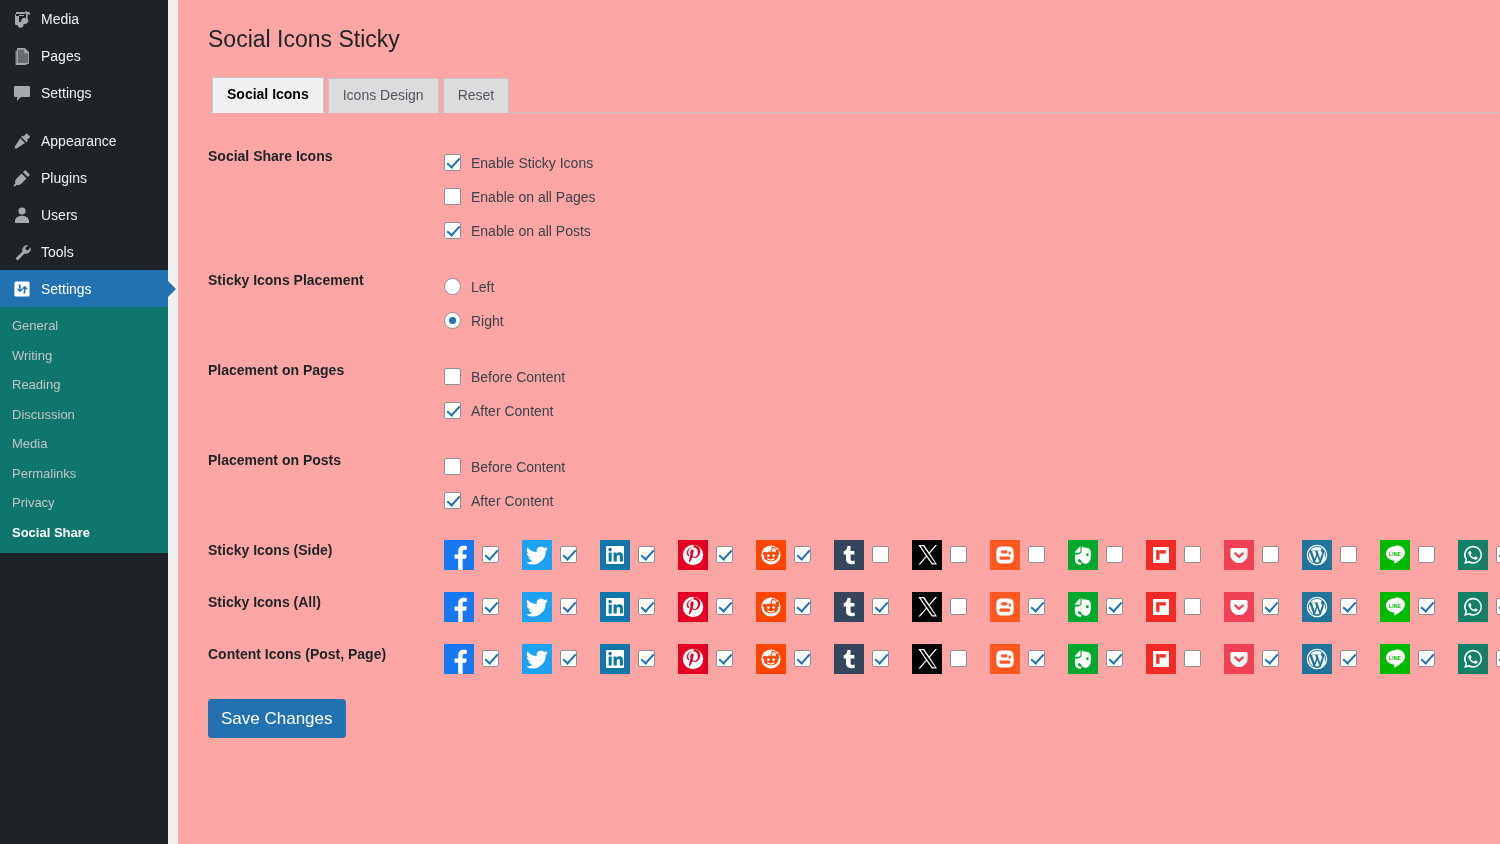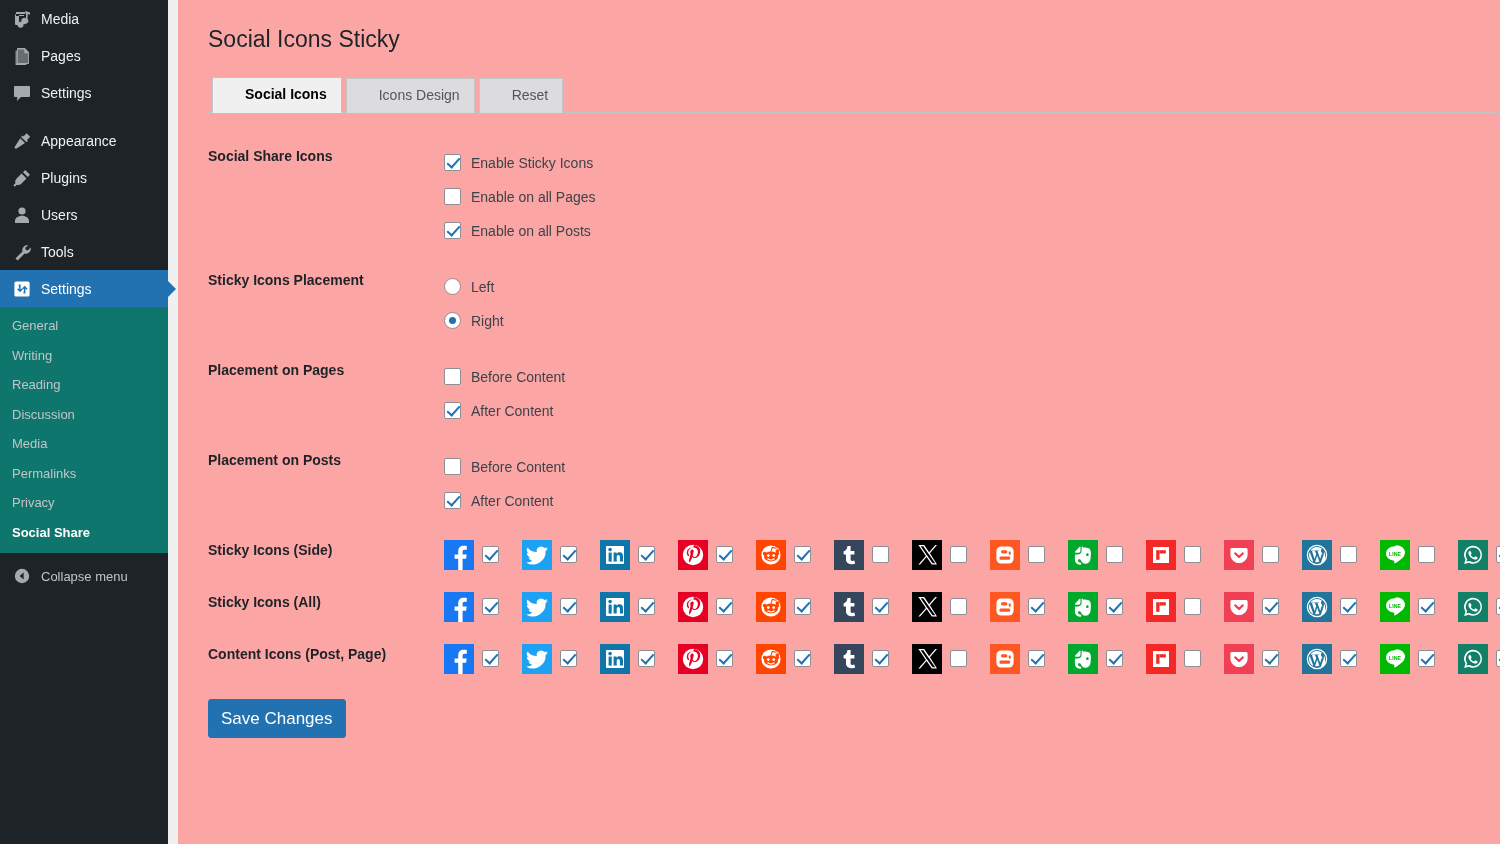--- a/index.html
+++ b/index.html
@@ -70,21 +70,21 @@
   }
 
   
   .nav-tabs {
     display:flex; align-items:flex-end;
     margin-top:18px; border-bottom:1px solid #c3c4c7;
     padding-left:4px; height:36px;
   }
   .nav-tab {
     display:inline-block;
-    padding:7px 14px 8px 32px;
+    padding:7px 14px 8px 14px;
     font-size:14px; line-height:1.33;
     background:#dcdcde; color:#50575e;
     border:1px solid #c3c4c7; border-bottom:none;
     margin:1px 4px -1px 0; cursor:pointer;text-align:right;
   }
   .nav-tab.active {
     background:#f0f0f1; color:#000; font-weight:600;
     border-bottom:1px solid #f0f0f1;
   }
 
@@ -231,29 +231,20 @@
     <div class="submenu" id="submenu-list">
         <div class="submenu-item">General</div>
         <div class="submenu-item">Writing</div>
         <div class="submenu-item">Reading</div>
         <div class="submenu-item">Discussion</div>
         <div class="submenu-item">Media</div>
         <div class="submenu-item">Permalinks</div>
         <div class="submenu-item">Privacy</div>
         <div class="submenu-item current">Social Share</div>
       </div>
-    <div class="collapse-row">
-      <span class="collapse-icon">
-        <svg width="16" height="16" viewBox="0 0 20 20" fill="#a7aaad">
-          <circle cx="10" cy="10" r="9"></circle>
-          <path d="M12 5.5 L7 10 L12 14.5 Z" fill="#1d2327"></path>
-        </svg>
-      </span>
-      <span>Collapse menu</span>
-    </div>
   </div>
 
   <div class="gutter"></div>
 
   <div class="content">
 
     <h1 class="page-title">Social Icons Sticky</h1>
 
     <div class="nav-tabs" id="tab-list">
         <a class="nav-tab active">Social Icons</a>

